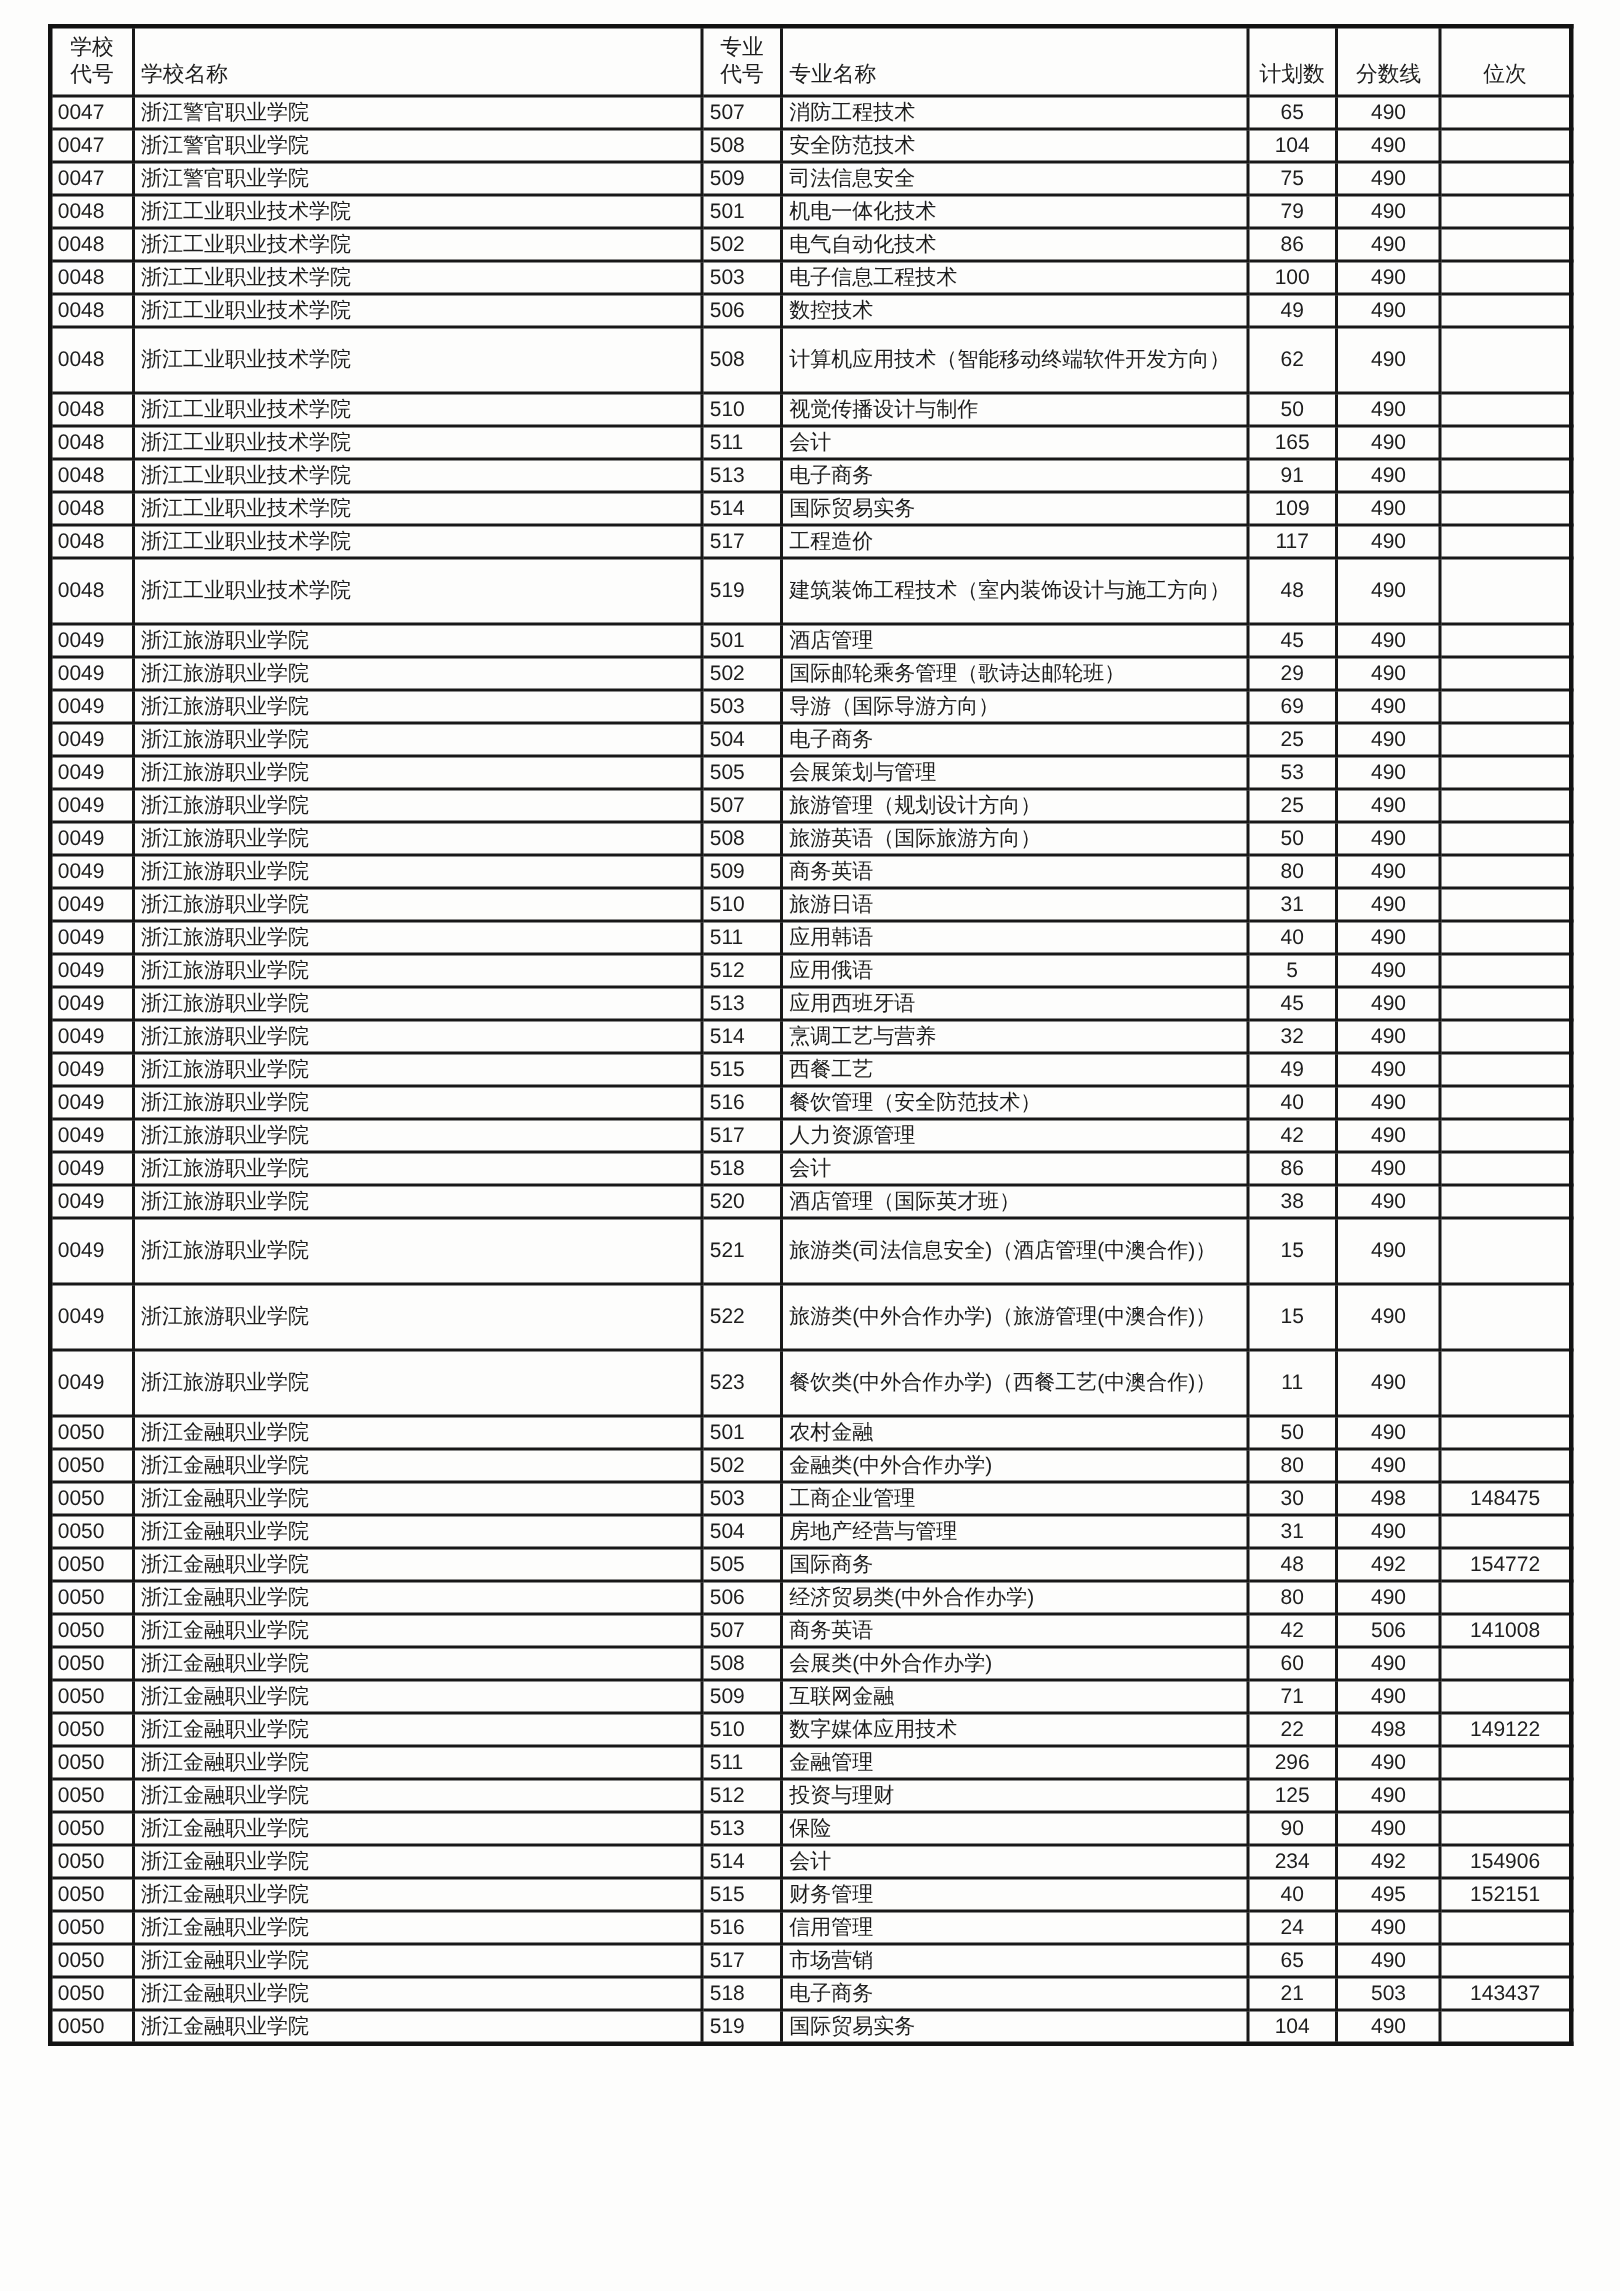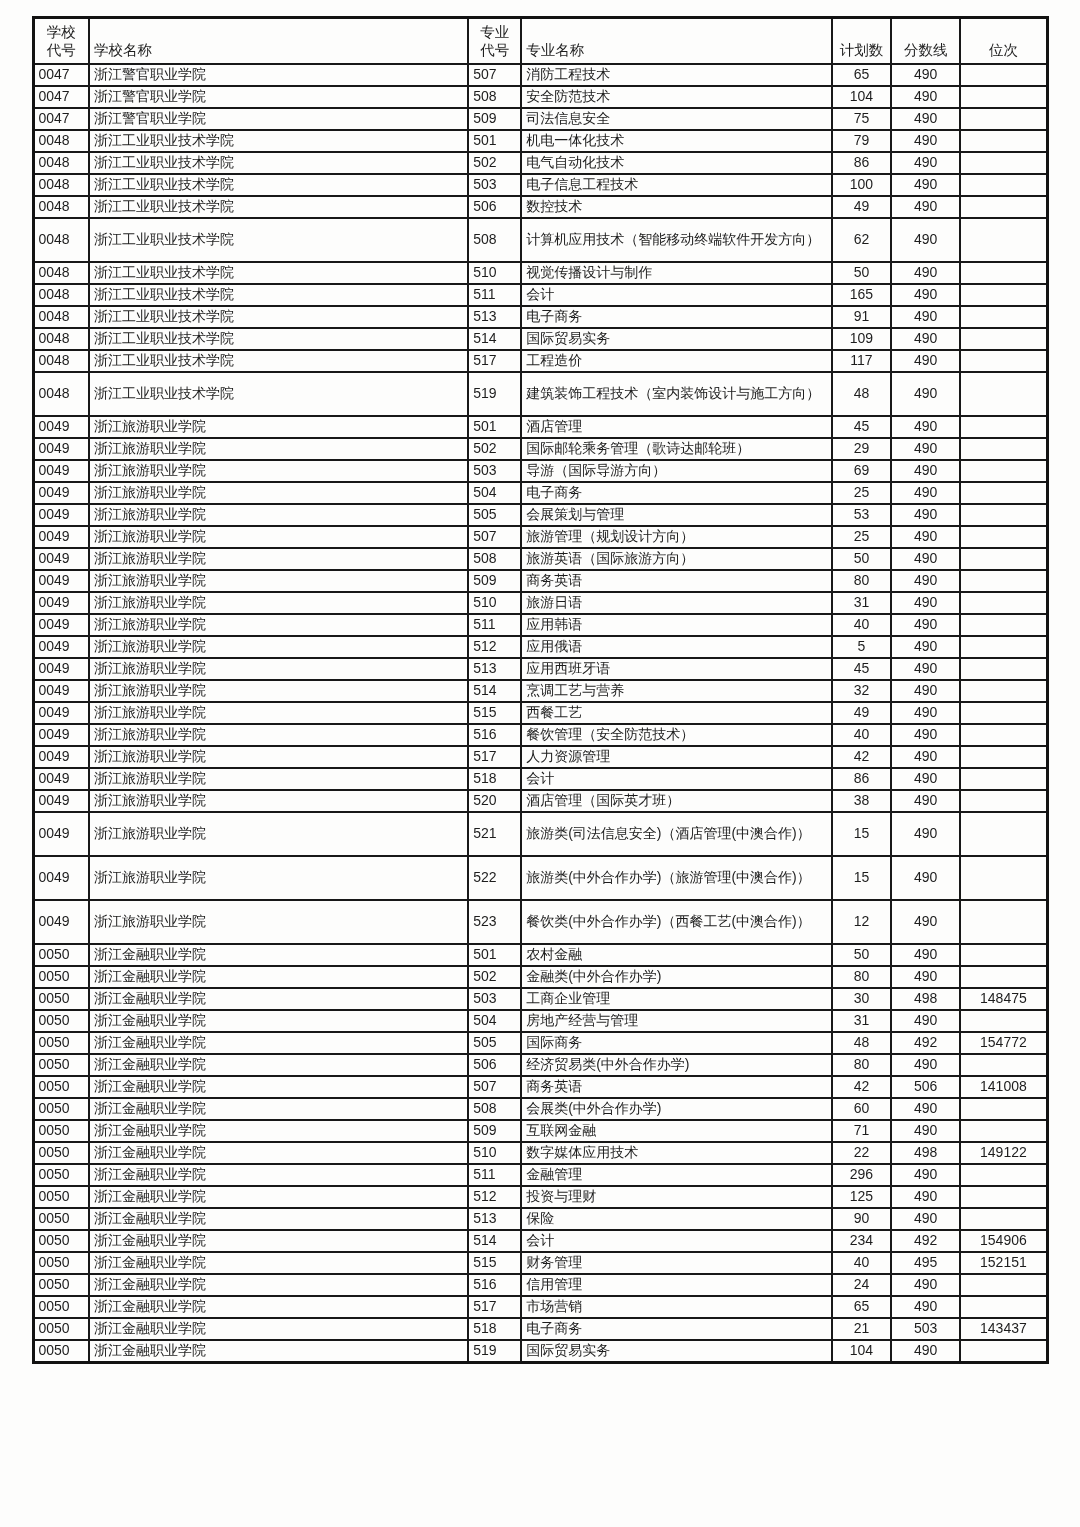--- a/index.html
+++ b/index.html
@@ -410,21 +410,21 @@
           <td class="col-major_name">旅游类(中外合作办学)（旅游管理(中澳合作)）</td>
           <td class="col-plan">15</td>
           <td class="col-score">490</td>
           <td class="col-rank"></td>
         </tr>
         <tr class="tall">
           <td class="col-school_code">0049</td>
           <td class="col-school_name">浙江旅游职业学院</td>
           <td class="col-major_code">523</td>
           <td class="col-major_name">餐饮类(中外合作办学)（西餐工艺(中澳合作)）</td>
-          <td class="col-plan">12</td>
+          <td class="col-plan">11</td>
           <td class="col-score">490</td>
           <td class="col-rank"></td>
         </tr>
         <tr>
           <td class="col-school_code">0050</td>
           <td class="col-school_name">浙江金融职业学院</td>
           <td class="col-major_code">501</td>
           <td class="col-major_name">农村金融</td>
           <td class="col-plan">50</td>
           <td class="col-score">490</td>

